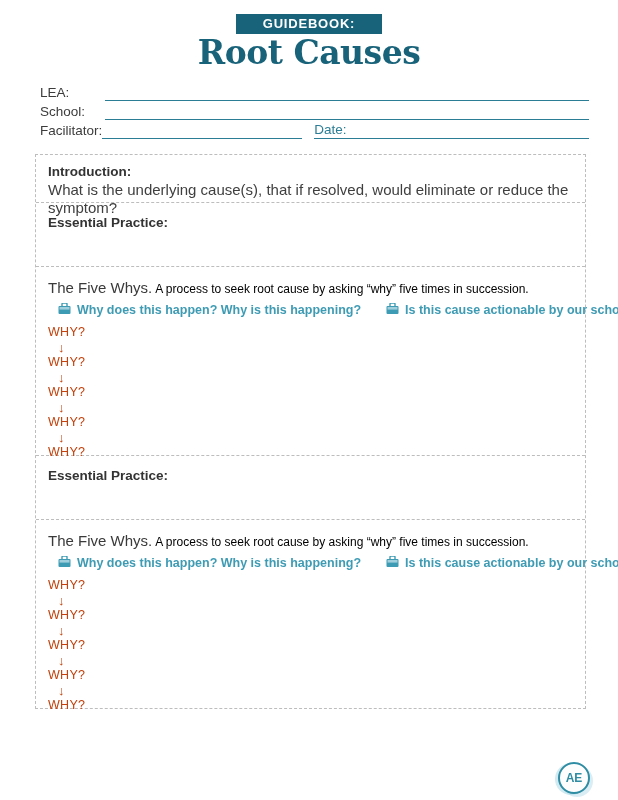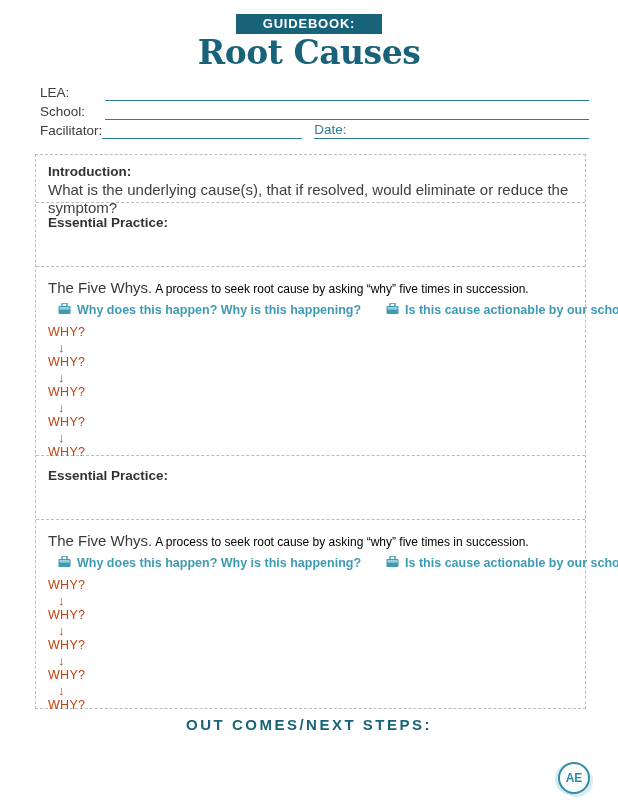--- a/index.html
+++ b/index.html
@@ -203,19 +203,18 @@
         <div class="why-row">WHY?</div>
         <div class="why-row arrow">↓</div>
         <div class="why-row">WHY?</div>
         <div class="why-row arrow">↓</div>
         <div class="why-row">WHY?</div>
       </div>
     </div>
 
   </div>
 
-  <div class="outcomes">OUT COMES/NEXT STEPS:</div>
 
   <div class="footer">
     <span class="ae-logo">AE</span>
   </div>
 
 </div>
 
 </body></html>

